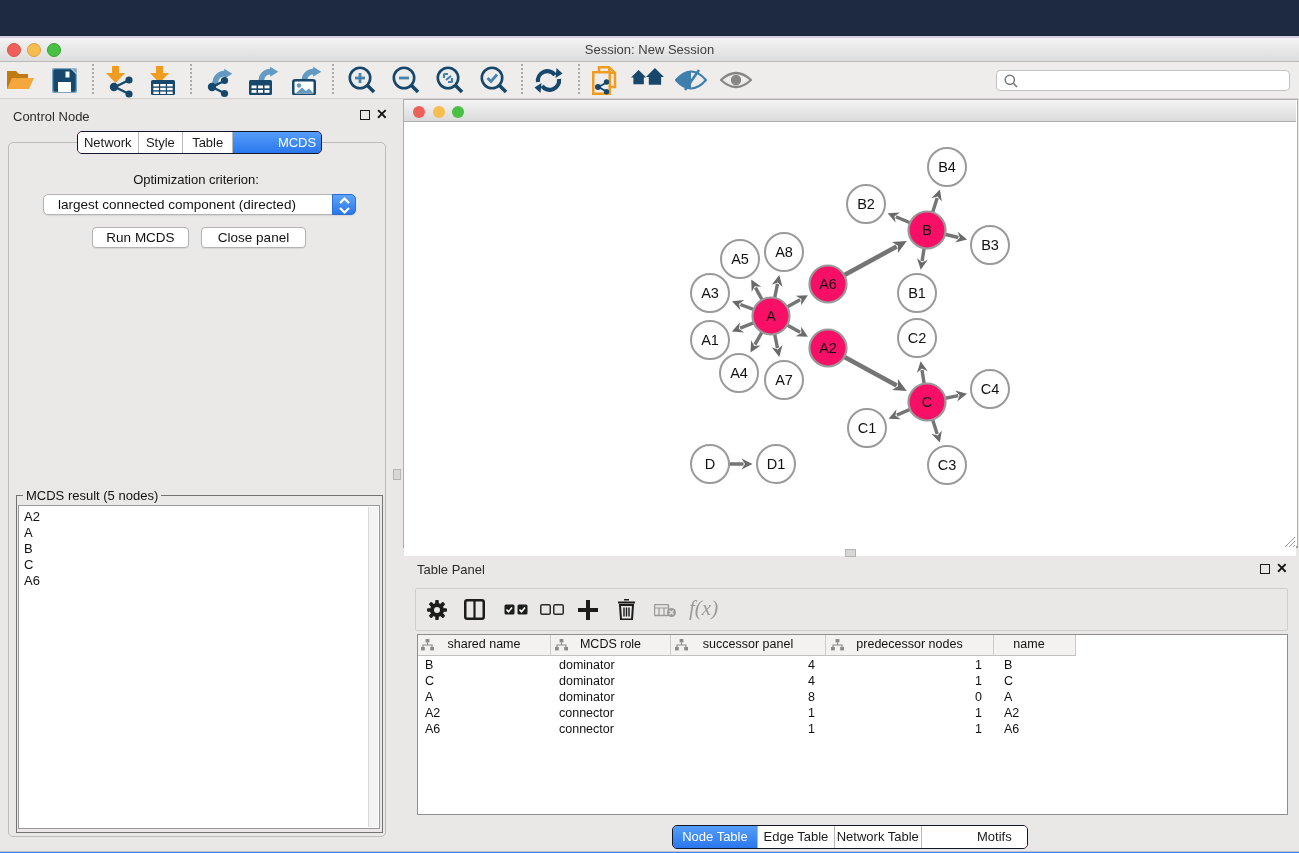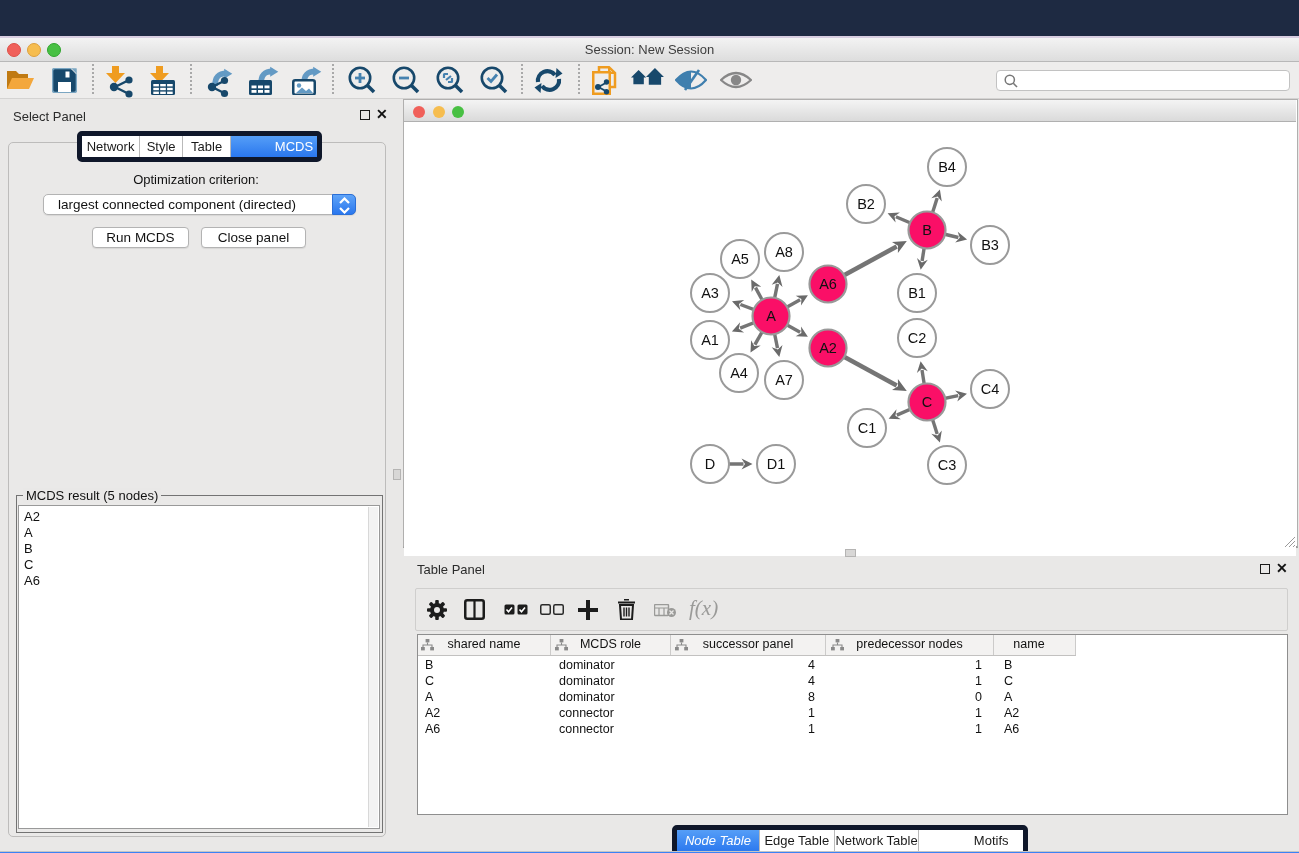--- a/index.html
+++ b/index.html
@@ -17,21 +17,21 @@
 #toolbar{left:0;top:24px;width:1299px;height:36px;background:#eeedec;border-bottom:1px solid #d4d3d2;z-index:5;}
 .tsep{top:2px;width:0px;height:30px;border-left:2px dotted #a9a9a9;}
 #searchbox{left:996px;top:8px;width:292px;height:19px;background:#fff;border:1px solid #c2c2c2;border-radius:4px;}
 #content{left:0;top:58px;width:1299px;height:762px;background:#e9e8e7;}
 #statusbar{left:0;top:813px;width:1299px;height:33px;background:#3b82f6;border-top:1px solid #c6c5c4;z-index:5;}
 #botstrip{left:0;top:848px;width:1299px;height:5px;background:#1c2740;}
 
 
 #cptitle{left:13px;top:13px;font-size:13px;color:#2b2b2b;}
 #cpbox{left:8px;top:46px;width:376px;height:693px;border:1px solid #bdbcbb;border-radius:5px;background:#eae9e8;}
-.tabrow{display:flex;height:21px;border:5px solid #0f172a;border-radius:5px;overflow:hidden;background:#ec4899;justify-content:space-between;}
+.tabrow{display:flex;height:21px;border:1px solid #0f172a;border-radius:5px;overflow:hidden;background:#ec4899;justify-content:space-between;}
 .tab{font-size:13px;color:#1a1a1a;text-align:center;line-height:21px;border-right:1px solid #b9b9b9;background:#fff;}
 .tab:last-child{border-right:none;padding-left:40px;}
 .tabsel{background:linear-gradient(#559ef7,#2a77ee);color:#fff;}
 #cptabs{left:77px;top:35px;width:245px;}
 #optlabel{left:0;top:76px;width:392px;text-align:center;font-size:13px;color:#111;}
 #dropdown{left:43px;top:98px;width:311px;height:19px;background:#fff;border:1px solid #b3b3b3;border-radius:5px;box-shadow:0 1px 1px rgba(0,0,0,.08);}
 #ddtext{left:14px;top:2px;font-size:13.5px;color:#111;}
 #ddbtn{right:-1px;top:-1px;width:22px;height:19px;border-radius:0 5px 5px 0;background:linear-gradient(#5fa4f8,#2a77ee);border:1px solid #2a6fd8;}
 .btn{height:19px;background:#fff;border:1px solid #b3b3b3;border-radius:4px;font-size:13.5px;color:#111;text-align:center;line-height:19px;box-shadow:0 1px 1px rgba(0,0,0,.08);}
 #runbtn{left:92px;top:131px;width:95px;}
@@ -220,21 +220,21 @@
       <div class="abs tsep" style="left:578px;"></div>
       <div class="abs" id="searchbox">
           <svg class="abs" style="left:7px;top:3px" width="15" height="15" viewBox="0 0 15 15">
             <circle cx="5.8" cy="5.8" r="4.6" fill="none" stroke="#777" stroke-width="1.5"></circle>
             <line x1="9.3" y1="9.3" x2="13" y2="13" stroke="#777" stroke-width="1.6"></line>
           </svg>
         </div>
     </div>
     <div class="abs" id="content">
 
-      <div class="abs" id="cptitle">Select Panel</div>
+      <div class="abs" id="cptitle">Control Node</div>
       <div class="abs" style="left:360px;top:14px;width:8px;height:8px;border:1.6px solid #1a1a1a;"></div>
       <div class="abs" style="left:376px;top:10px;font-size:14px;font-weight:bold;color:#111;">✕</div>
       <div class="abs" id="cpbox"></div>
       <div class="abs" id="cptabs">
           <div class="tabrow">
         <div class="tab" style="width:72px;">Network</div>
         <div class="tab" style="width:53px;">Style</div>
         <div class="tab" style="width:59px;">Table</div>
         <div class="tab tabsel" style="width:58px;">MCDS</div>
       </div>
@@ -489,21 +489,21 @@
           <div class="abs trow" style="left:0;top:87px;width:658px;">
             <span class="cell" style="left:7px;">A6</span>
             <span class="cell" style="left:141px;">connector</span>
             <span class="cell" style="left:330px;width:67px;text-align:right;">1</span>
             <span class="cell" style="left:490px;width:74px;text-align:right;">1</span>
             <span class="cell" style="left:586px;">A6</span>
           </div>
       </div>
       <div class="abs" id="tptabs">
           <div class="tabrow">
-        <div class="tab tabsel" style="width:95px;font-style:italic;">Node Table</div>
+        <div class="tab tabsel" style="width:95px;">Node Table</div>
         <div class="tab" style="width:86px;">Edge Table</div>
         <div class="tab" style="width:97px;">Network Table</div>
         <div class="tab" style="width:74px;">Motifs</div>
       </div>
         </div>
     </div>
     <div class="abs" id="statusbar">
       <div class="abs" id="listbtn">
           <svg class="abs" style="left:5px;top:5px" width="15" height="13" viewBox="0 0 15 13">
             <g fill="#222">

